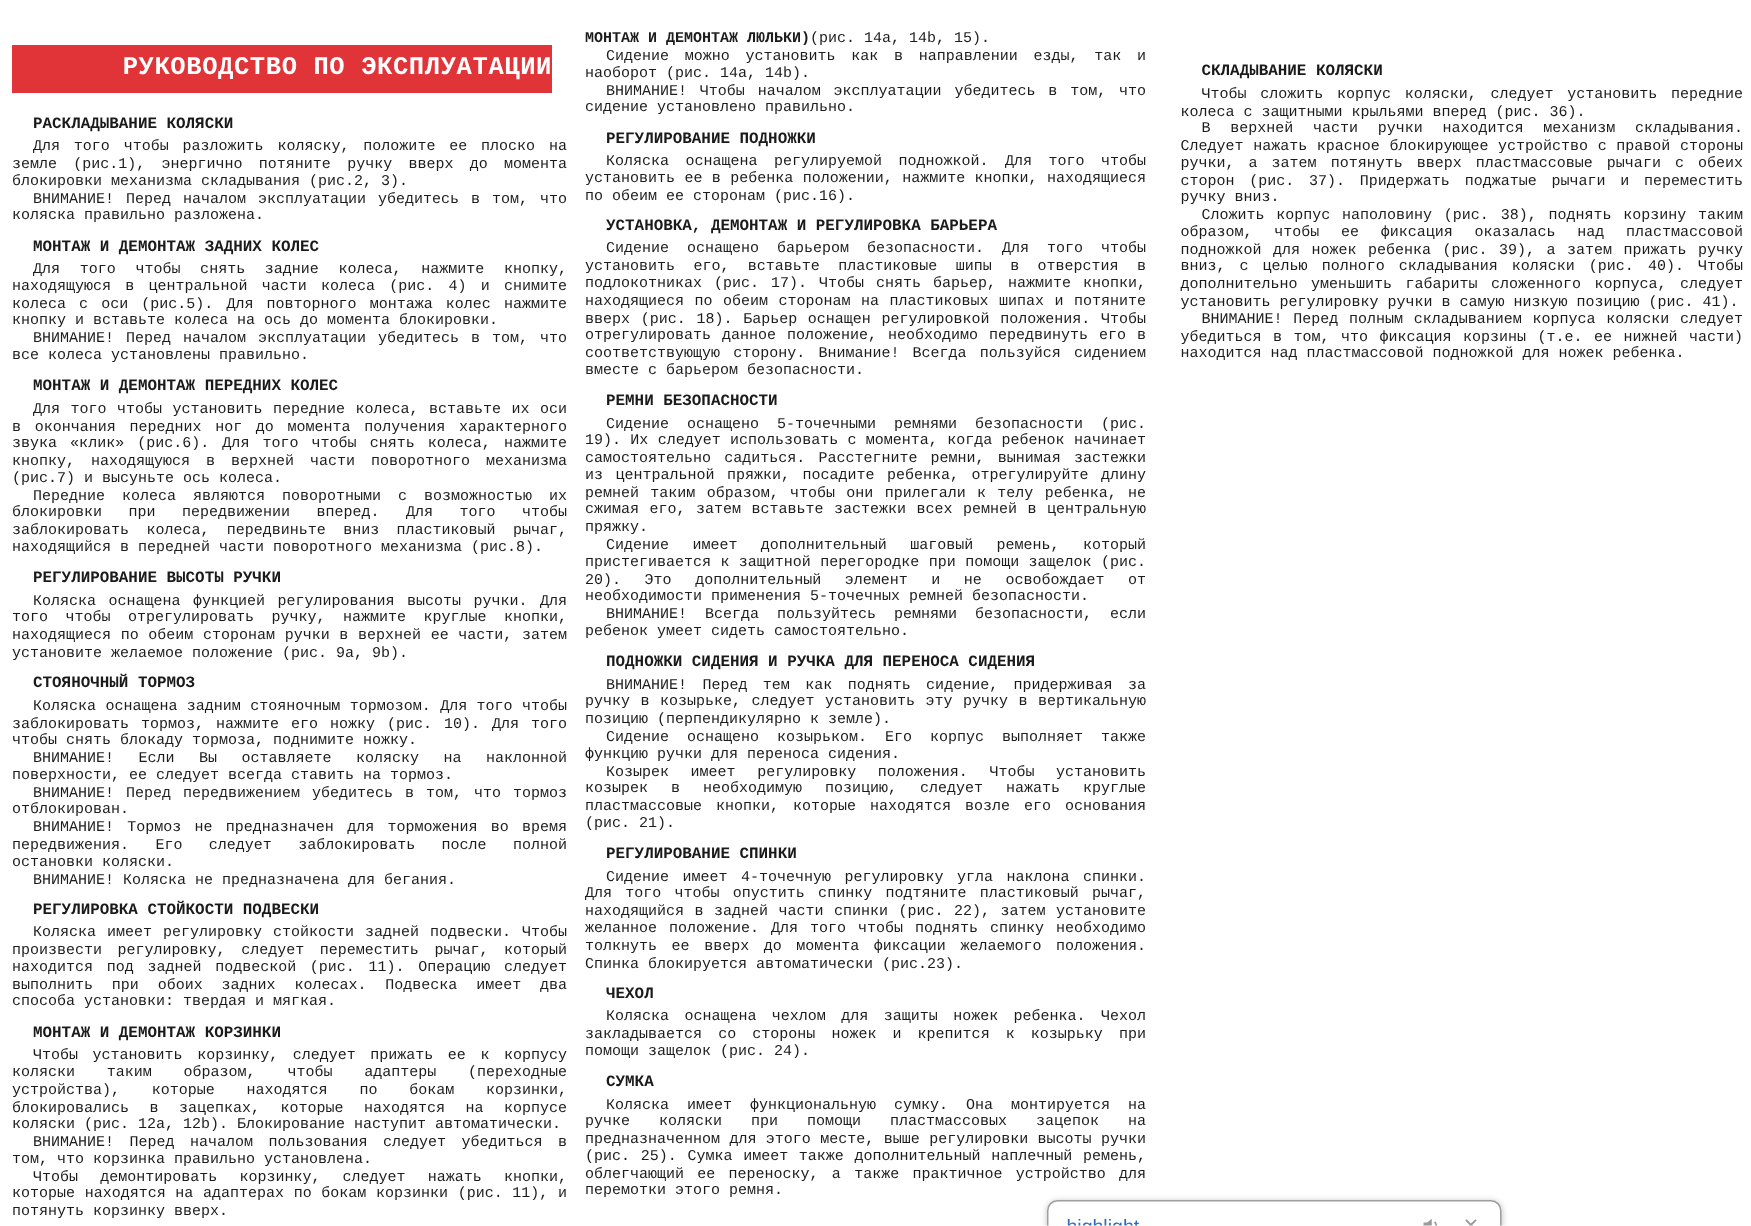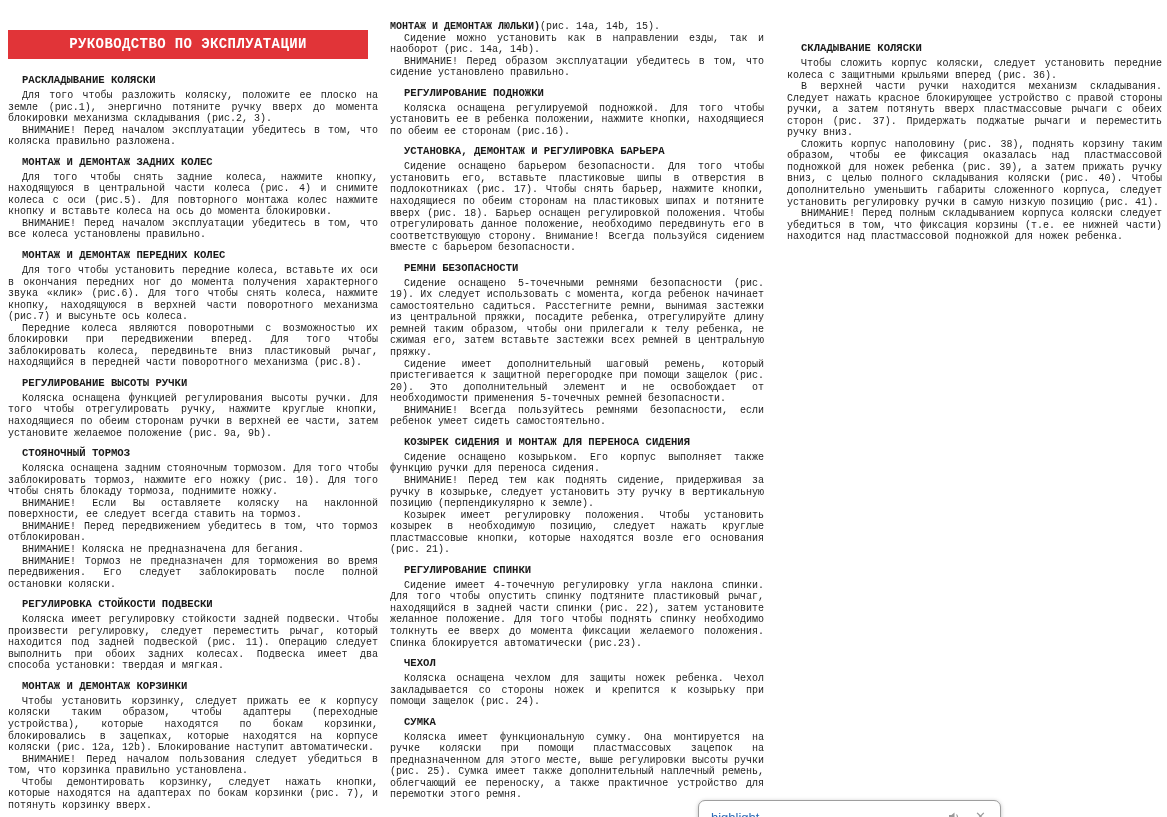--- a/index.html
+++ b/index.html
@@ -12,23 +12,23 @@
   }
   .col { position: absolute; top: 0; font-family: Liberation Mono, monospace; }
   #col1 { left: 8px;   width: 370px; padding-top: 30px; }
   #col2 { left: 390px; width: 374px; padding-top: 21px; }
   #col3 { left: 787px; width: 375px; padding-top: 34px; }
 
   .banner {
     width: 360px;
     color: #ffffff;
     font-weight: bold;
-    font-size: 14px;
+    font-size: 17px;
     letter-spacing: 0.4px;
-    text-align: center;
+    text-align: right;
     padding: 6px 0 7px 0;
     margin-bottom: 15px;
   }
 
   .heading {
     font-size: 10.6px;
     font-weight: bold;
     color: #1a1a1a;
     padding-left: 14px;
     margin: 8px 0 4px 0;
@@ -92,49 +92,49 @@
       <p class="para">ВНИМАНИЕ! Перед началом эксплуатации убедитесь в том, что все колеса установлены правильно.</p>
       <div class="heading">МОНТАЖ И ДЕМОНТАЖ ПЕРЕДНИХ КОЛЕС</div>
       <p class="para">Для того чтобы установить передние колеса, вставьте их оси в окончания передних ног до момента получения характерного звука «клик» (рис.6). Для того чтобы снять колеса, нажмите кнопку, находящуюся в верхней части поворотного механизма (рис.7) и высуньте ось колеса.</p>
       <p class="para">Передние колеса являются поворотными с возможностью их блокировки при передвижении вперед. Для того чтобы заблокировать колеса, передвиньте вниз пластиковый рычаг, находящийся в передней части поворотного механизма (рис.8).</p>
       <div class="heading">РЕГУЛИРОВАНИЕ ВЫСОТЫ РУЧКИ</div>
       <p class="para">Коляска оснащена функцией регулирования высоты ручки. Для того чтобы отрегулировать ручку, нажмите круглые кнопки, находящиеся по обеим сторонам ручки в верхней ее части, затем установите желаемое положение (рис. 9a, 9b).</p>
       <div class="heading">СТОЯНОЧНЫЙ ТОРМОЗ</div>
       <p class="para">Коляска оснащена задним стояночным тормозом. Для того чтобы заблокировать тормоз, нажмите его ножку (рис. 10). Для того чтобы снять блокаду тормоза, поднимите ножку.</p>
       <p class="para">ВНИМАНИЕ! Если Вы оставляете коляску на наклонной поверхности, ее следует всегда ставить на тормоз.</p>
       <p class="para">ВНИМАНИЕ! Перед передвижением убедитесь в том, что тормоз отблокирован.</p>
+      <p class="para">ВНИМАНИЕ! Тормоз не предназначен для торможения во время передвижения. Его следует заблокировать после полной остановки коляски.</p>
       <p class="para">ВНИМАНИЕ! Коляска не предназначена для бегания.</p>
-      <p class="para">ВНИМАНИЕ! Тормоз не предназначен для торможения во время передвижения. Его следует заблокировать после полной остановки коляски.</p>
       <div class="heading">РЕГУЛИРОВКА СТОЙКОСТИ ПОДВЕСКИ</div>
       <p class="para">Коляска имеет регулировку стойкости задней подвески. Чтобы произвести регулировку, следует переместить рычаг, который находится под задней подвеской (рис. 11). Операцию следует выполнить при обоих задних колесах. Подвеска имеет два способа установки: твердая и мягкая.</p>
       <div class="heading">МОНТАЖ И ДЕМОНТАЖ КОРЗИНКИ</div>
       <p class="para">Чтобы установить корзинку, следует прижать ее к корпусу коляски таким образом, чтобы адаптеры (переходные устройства), которые находятся по бокам корзинки, блокировались в зацепках, которые находятся на корпусе коляски (рис. 12a, 12b). Блокирование наступит автоматически.</p>
       <p class="para">ВНИМАНИЕ! Перед началом пользования следует убедиться в том, что корзинка правильно установлена.</p>
-      <p class="para">Чтобы демонтировать корзинку, следует нажать кнопки, которые находятся на адаптерах по бокам корзинки (рис. 7), и потянуть корзинку вверх.</p>
+      <p class="para">Чтобы демонтировать корзинку, следует нажать кнопки, которые находятся на адаптерах по бокам корзинки (рис. 11), и потянуть корзинку вверх.</p>
       <div class="heading">МОНТАЖ И ДЕМОНТАЖ СИДЕНИЯ</div>
       <p class="para">Сидение устанавливаем и положите так же, как и люльку (смотри</p>
     </div>
 </div>
 
 <div class="col" id="col2">
   <div>
       <p class="para noindent"><b>МОНТАЖ И ДЕМОНТАЖ ЛЮЛЬКИ)</b>(рис. 14a, 14b, 15).</p>
       <p class="para">Сидение можно установить как в направлении езды, так и наоборот (рис. 14a, 14b).</p>
-      <p class="para">ВНИМАНИЕ! Перед образом эксплуатации убедитесь в том, что сидение установлено правильно.</p>
+      <p class="para">ВНИМАНИЕ! Чтобы началом эксплуатации убедитесь в том, что сидение установлено правильно.</p>
       <div class="heading">РЕГУЛИРОВАНИЕ ПОДНОЖКИ</div>
       <p class="para">Коляска оснащена регулируемой подножкой. Для того чтобы установить ее в ребенка положении, нажмите кнопки, находящиеся по обеим ее сторонам (рис.16).</p>
       <div class="heading">УСТАНОВКА, ДЕМОНТАЖ И РЕГУЛИРОВКА БАРЬЕРА</div>
       <p class="para">Сидение оснащено барьером безопасности. Для того чтобы установить его, вставьте пластиковые шипы в отверстия в подлокотниках (рис. 17). Чтобы снять барьер, нажмите кнопки, находящиеся по обеим сторонам на пластиковых шипах и потяните вверх (рис. 18). Барьер оснащен регулировкой положения. Чтобы отрегулировать данное положение, необходимо передвинуть его в соответствующую сторону. Внимание! Всегда пользуйся сидением вместе с барьером безопасности.</p>
       <div class="heading">РЕМНИ БЕЗОПАСНОСТИ</div>
       <p class="para">Сидение оснащено 5-точечными ремнями безопасности (рис. 19). Их следует использовать с момента, когда ребенок начинает самостоятельно садиться. Расстегните ремни, вынимая застежки из центральной пряжки, посадите ребенка, отрегулируйте длину ремней таким образом, чтобы они прилегали к телу ребенка, не сжимая его, затем вставьте застежки всех ремней в центральную пряжку.</p>
       <p class="para">Сидение имеет дополнительный шаговый ремень, который пристегивается к защитной перегородке при помощи защелок (рис. 20). Это дополнительный элемент и не освобождает от необходимости применения 5-точечных ремней безопасности.</p>
       <p class="para">ВНИМАНИЕ! Всегда пользуйтесь ремнями безопасности, если ребенок умеет сидеть самостоятельно.</p>
-      <div class="heading">КОЗЫРЕК СИДЕНИЯ И МОНТАЖ ДЛЯ ПЕРЕНОСА СИДЕНИЯ</div>
+      <div class="heading">ПОДНОЖКИ СИДЕНИЯ И РУЧКА ДЛЯ ПЕРЕНОСА СИДЕНИЯ</div>
+      <p class="para">ВНИМАНИЕ! Перед тем как поднять сидение, придерживая за ручку в козырьке, следует установить эту ручку в вертикальную позицию (перпендикулярно к земле).</p>
       <p class="para">Сидение оснащено козырьком. Его корпус выполняет также функцию ручки для переноса сидения.</p>
-      <p class="para">ВНИМАНИЕ! Перед тем как поднять сидение, придерживая за ручку в козырьке, следует установить эту ручку в вертикальную позицию (перпендикулярно к земле).</p>
       <p class="para">Козырек имеет регулировку положения. Чтобы установить козырек в необходимую позицию, следует нажать круглые пластмассовые кнопки, которые находятся возле его основания (рис. 21).</p>
       <div class="heading">РЕГУЛИРОВАНИЕ СПИНКИ</div>
       <p class="para">Сидение имеет 4-точечную регулировку угла наклона спинки. Для того чтобы опустить спинку подтяните пластиковый рычаг, находящийся в задней части спинки (рис. 22), затем установите желанное положение. Для того чтобы поднять спинку необходимо толкнуть ее вверх до момента фиксации желаемого положения. Спинка блокируется автоматически (рис.23).</p>
       <div class="heading">ЧЕХОЛ</div>
       <p class="para">Коляска оснащена чехлом для защиты ножек ребенка. Чехол закладывается со стороны ножек и крепится к козырьку при помощи защелок (рис. 24).</p>
       <div class="heading">СУМКА</div>
       <p class="para">Коляска имеет функциональную сумку. Она монтируется на ручке коляски при помощи пластмассовых зацепок на предназначенном для этого месте, выше регулировки высоты ручки (рис. 25). Сумка имеет также дополнительный наплечный ремень, облегчающий ее переноску, а также практичное устройство для перемотки этого ремня.</p>
     </div>
 </div>
 

